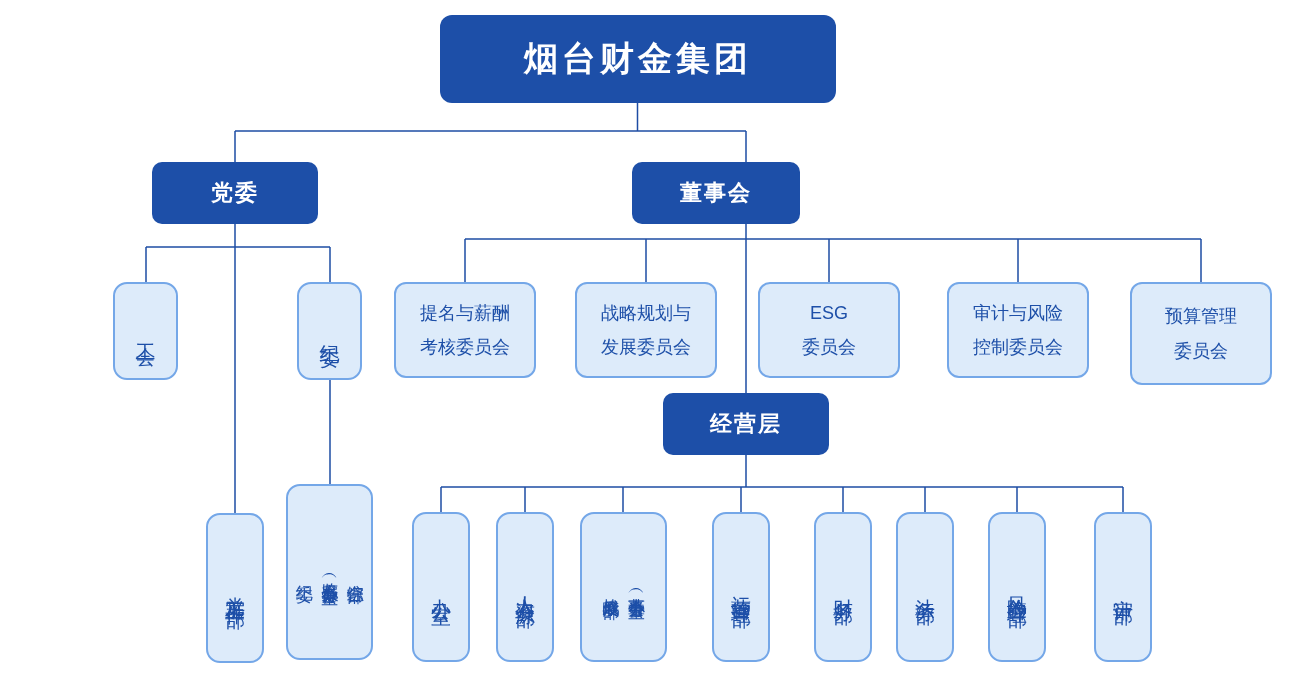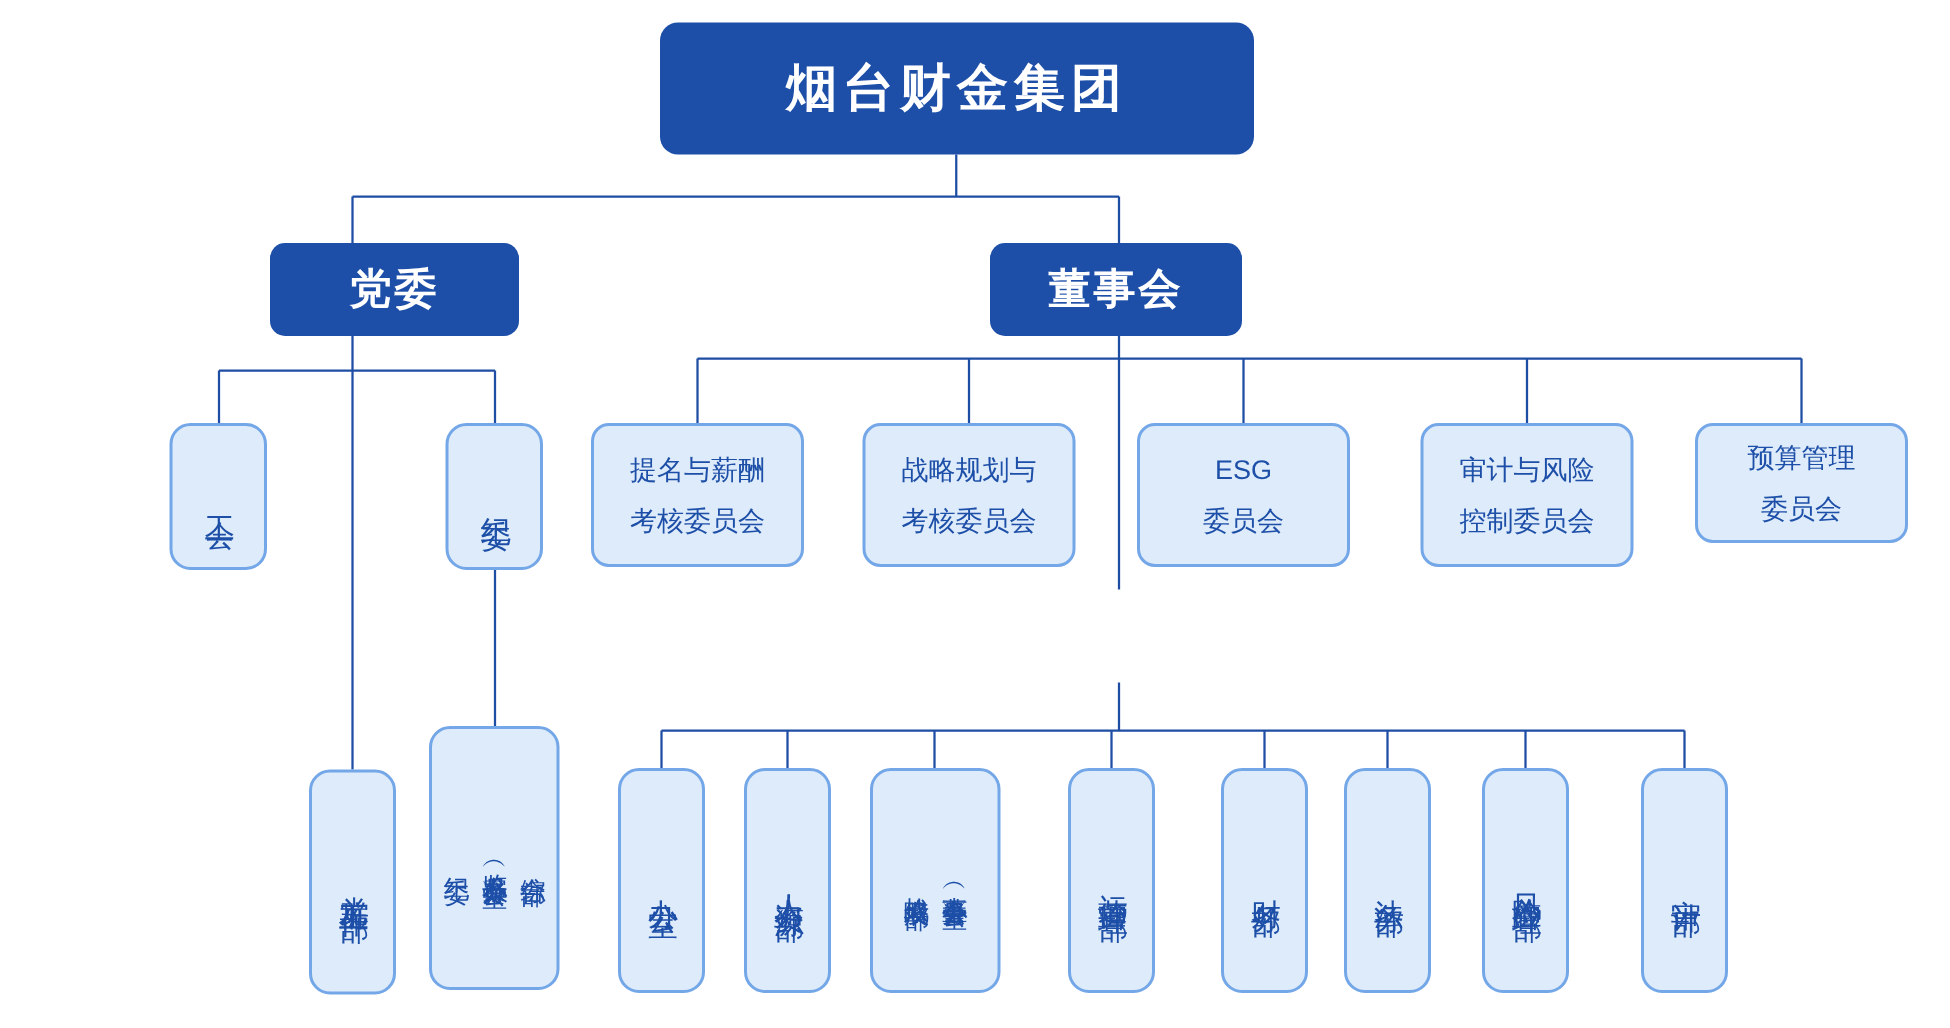--- a/index.html
+++ b/index.html
@@ -19,42 +19,42 @@
     box-sizing:border-box;
   }
   .dark{
     background:var(--primary);color:#ffffff;border-radius:10px;font-weight:700;
   }
   .light{
     background:var(--fill);border:2px solid var(--border);color:var(--primary);
   }
   .txt{white-space:pre-line;text-align:center;}
   .root-box{font-size:34px;letter-spacing:4px;border-radius:12px;}
-  .lvl2{font-size:28px;letter-spacing:2px;margin-left:28px;}
+  .lvl2{font-size:22px;letter-spacing:2px;}
   .committee{border-radius:12px;font-size:18px;}
   .committee .txt{line-height:1.9;}
   .vbox{border-radius:14px;font-size:20px;}
   .vbox .txt{
     writing-mode:vertical-lr;text-align:center;letter-spacing:3px;line-height:1.45;
   }
   .vbox-small{font-size:17px;}
   .vbox-small .txt{letter-spacing:1px;line-height:1.5;}
 
   
   #n-root{left:440px;top:15px;width:396px;height:88px;}
   #n-party{left:152px;top:162px;width:166px;height:62px;}
   #n-board{left:632px;top:162px;width:168px;height:62px;}
   #n-mgmt{left:663px;top:393px;width:166px;height:62px;}
   #n-union{left:113px;top:282px;width:65px;height:98px;}
   #n-disc{left:297px;top:282px;width:65px;height:98px;}
   #c0{left:394px;top:282px;width:142px;height:96px;}
   #c1{left:575px;top:282px;width:142px;height:96px;}
   #c2{left:758px;top:282px;width:142px;height:96px;justify-content:center;}
   #c3{left:947px;top:282px;width:142px;height:96px;justify-content:center;}
-  #c4{left:1130px;top:282px;width:142px;height:80px;}
+  #c4{left:1130px;top:282px;width:142px;height:103px;}
   #n-pmd{left:206px;top:513px;width:58px;height:150px;}
   #n-dgo{left:286px;top:484px;width:87px;height:176px;}
   #d0{left:412px;top:512px;width:58px;height:150px;}
   #d1{left:496px;top:512px;width:58px;height:150px;}
   #d2{left:580px;top:512px;width:87px;height:150px;}
   #d3{left:712px;top:512px;width:58px;height:150px;}
   #d4{left:814px;top:512px;width:58px;height:150px;}
   #d5{left:896px;top:512px;width:58px;height:150px;}
   #d6{left:988px;top:512px;width:58px;height:150px;}
   #d7{left:1094px;top:512px;width:58px;height:150px;}
@@ -91,38 +91,41 @@
     <span class="txt">纪委</span>
   </div>
 
   <div id="c0" class="node light committee">
     <span class="txt">提名与薪酬
 考核委员会</span>
   </div>
 
   <div id="c1" class="node light committee">
     <span class="txt">战略规划与
-考核委员会</span>
+发展委员会</span>
   </div>
 
   <div id="c2" class="node light committee">
     <span class="txt">ESG
 委员会</span>
   </div>
 
   <div id="c3" class="node light committee">
     <span class="txt">审计与风险
 控制委员会</span>
   </div>
 
   <div id="c4" class="node light committee">
     <span class="txt">预算管理
 委员会</span>
   </div>
 
+  <div id="n-mgmt" class="node dark lvl2">
+    <span class="txt">经营层</span>
+  </div>
 
   <div id="n-pmd" class="node light vbox">
     <span class="txt">党群工作部</span>
   </div>
 
   <div id="n-dgo" class="node light vbox vbox-small">
     <span class="txt">纪委
 （监察专员办公室）
 综合部</span>
   </div>

